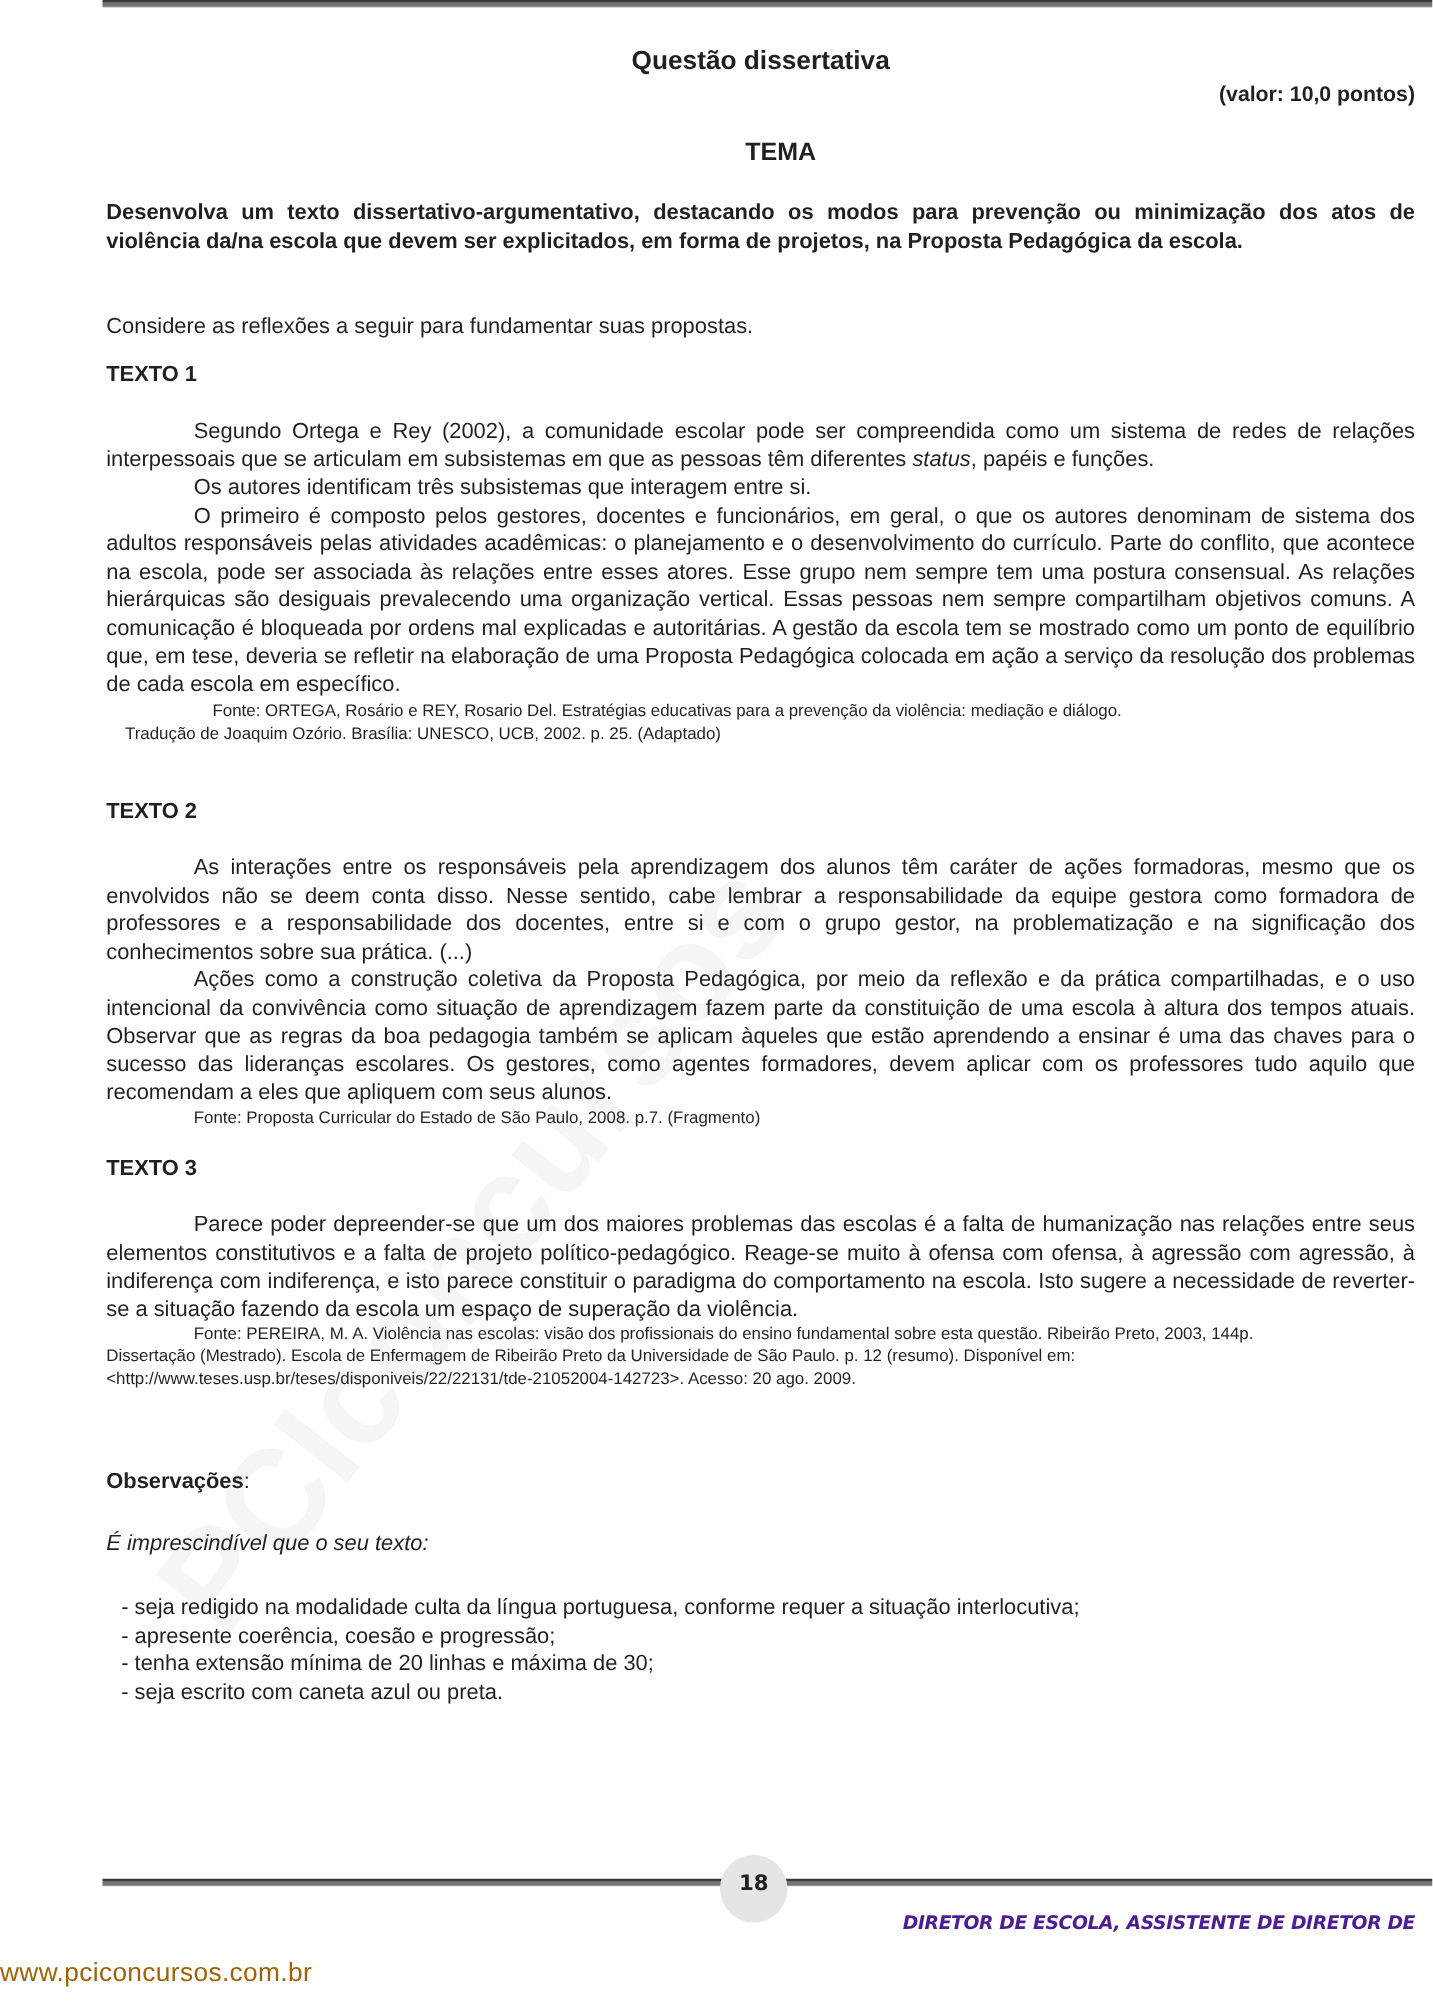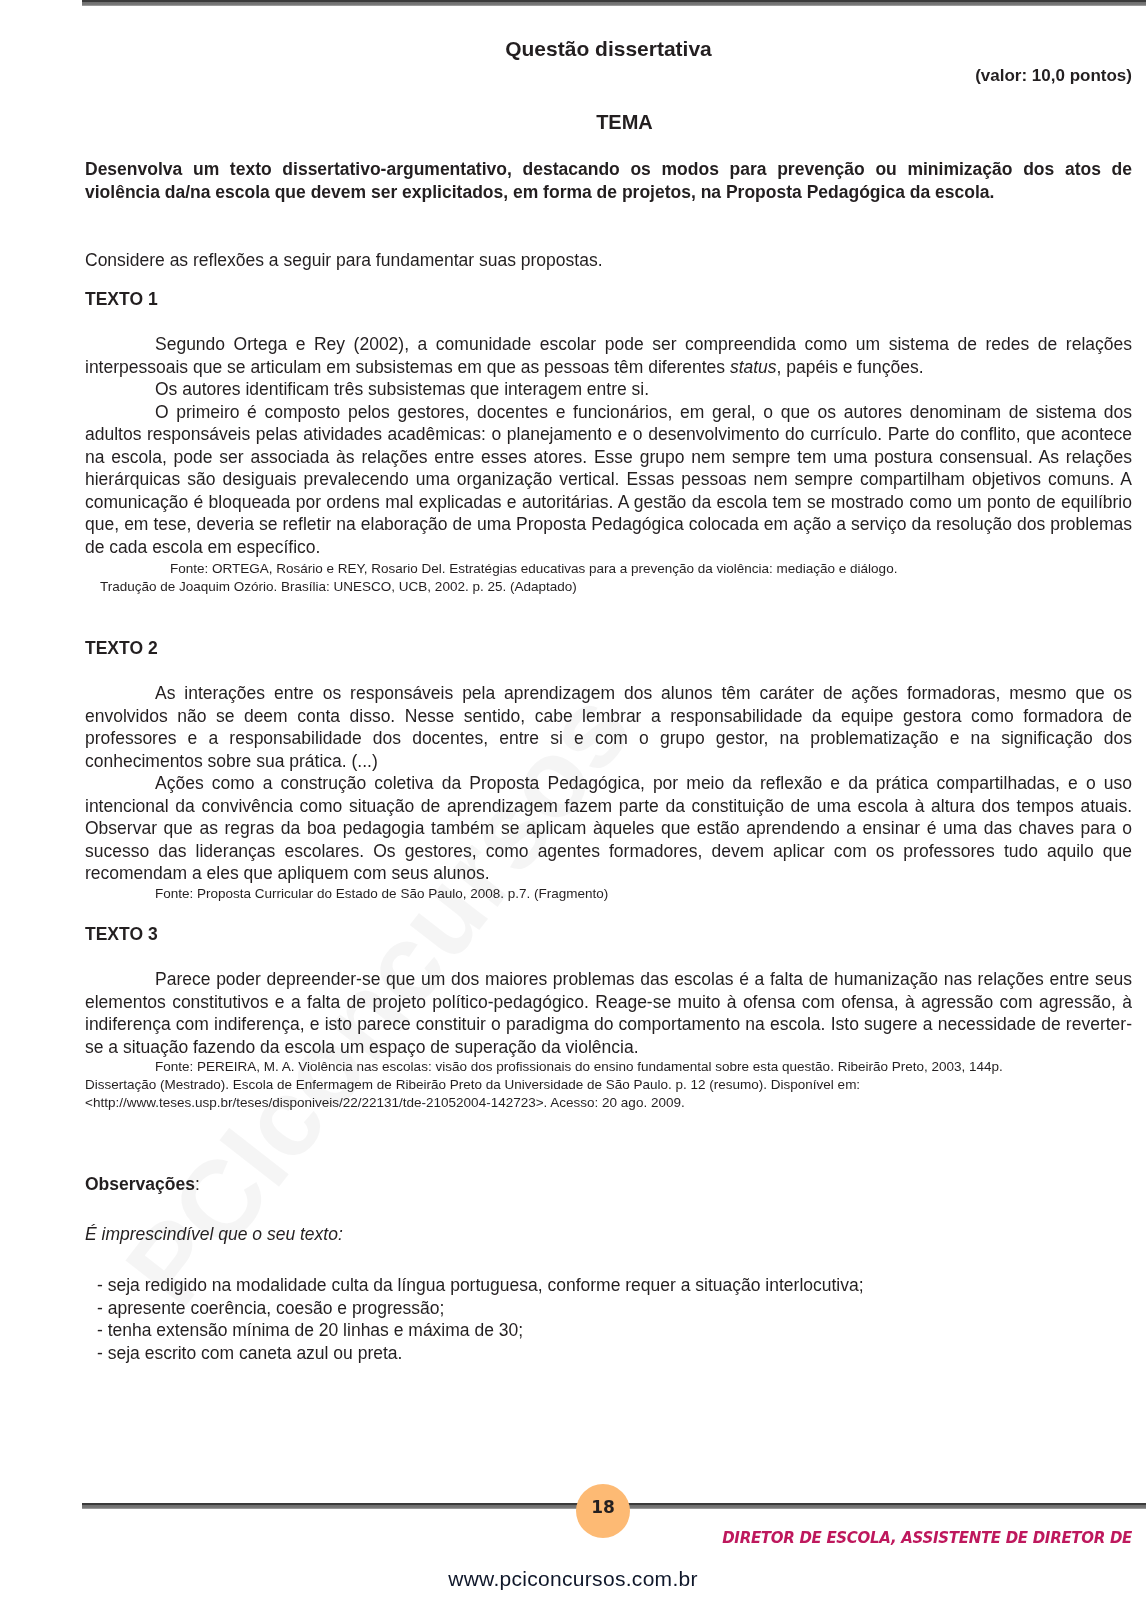--- a/index.html
+++ b/index.html
@@ -53,32 +53,32 @@
   .obs-list {
     position: absolute; top: 1262px; left: 0; list-style: none; padding: 0; margin: 12px;
     font-size: 17.5px; line-height: 22.5px;
   }
   .footer-rule {
     position: absolute; left: 82px; top: 1503px; width: 1064px; height: 6px;
     background: linear-gradient(#3a3a3a 0, #3a3a3a 2px, #6d6d6d 2px, #7a7a7a 5px, #b8b8b8 6px);
   }
   .page-badge {
     position: absolute; left: 576px; top: 1484px; width: 54px; height: 54px;
-    border-radius: 50%; background: #fdba74; text-align: center;
+    border-radius: 50%; background: #e5e5e5; text-align: center;
     font-family: "DejaVu Sans", sans-serif; font-weight: bold; font-size: 17px;
     line-height: 46px; color: #231f20;
   }
   .footer-cargo {
     position: absolute; right: 14px; top: 1526px; text-align: right;
     font-family: "DejaVu Sans", sans-serif; font-style: italic; font-weight: bold;
-    font-size: 15px; line-height: 25px; color: #be185d; letter-spacing: -0.3px;
+    font-size: 15px; line-height: 25px; color: #4c1d95; letter-spacing: -0.3px;
   }
   .footer-site {
-    position: absolute; left: 0; width: 1146px; top: 1567px; text-align: center;
-    font-size: 21px; color: #0f172a; letter-spacing: 0.3px;
+    position: absolute; left: 0; width: 1146px; top: 1567px; 
+    font-size: 21px; color: #a16207; letter-spacing: 0.3px;
   }
 </style>
 </head>
 <body>
 
 <div class="top-rule"></div>
 <div class="watermark">PCIconcursos</div>
 
 <div class="content">
   <h1 class="title">Questão dissertativa</h1>

